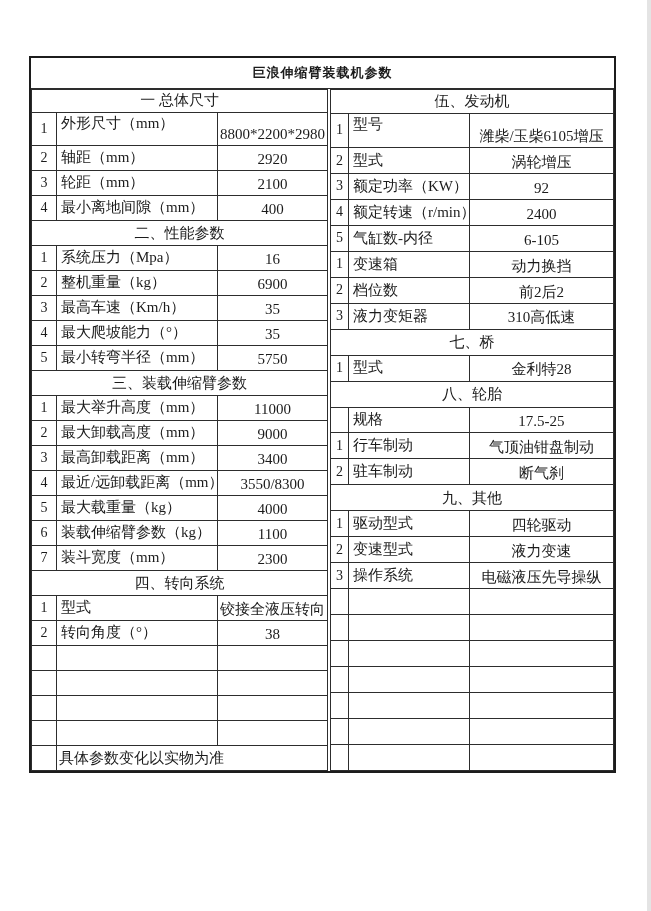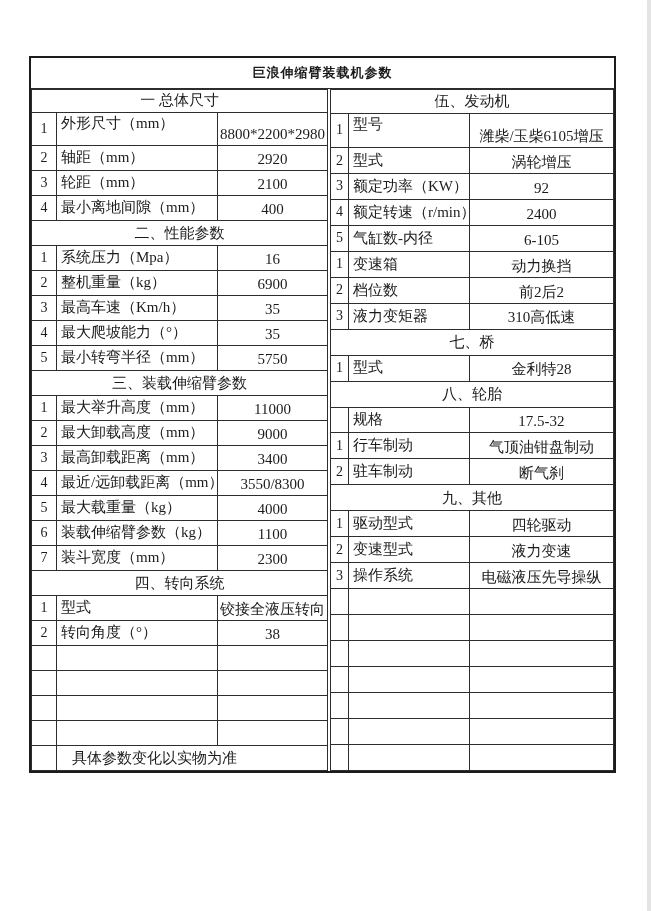--- a/index.html
+++ b/index.html
@@ -35,21 +35,21 @@
     font-size:15px; line-height:1.15;
     overflow:hidden; white-space:nowrap;
   }
   tr { height:25px; }
   tbody tr:first-child { height:23px; }
   tr.tall { height:33px; }
   td.numc { text-align:center; vertical-align:middle; font-size:14px; }
   td.lbl  { text-align:left;  vertical-align:middle; padding-left:4px; }
   td.val  { text-align:center; vertical-align:bottom; padding-bottom:2px; }
   td.sec  { text-align:center; vertical-align:bottom; padding-bottom:3px; }
-  td.note { text-align:left; vertical-align:bottom; padding-left:15px; padding-bottom:3px; }
+  td.note { text-align:left; vertical-align:bottom; padding-left:2px; padding-bottom:3px; }
   tr.tall td.lbl { vertical-align:top; padding-top:2px; }
 </style>
 </head>
 <body>
 
 <div class="page-edge"></div>
 
 <div class="sheet">
   <div class="title-row">巨浪伸缩臂装载机参数</div>
   <div class="sheet-body">
@@ -246,21 +246,21 @@
             <td class="numc">1</td>
             <td class="lbl">型式</td>
             <td class="val">金利特28</td>
           </tr>
           <tr>
             <td class="sec" colspan="3">八、轮胎</td>
           </tr>
           <tr>
             <td class="numc"></td>
             <td class="lbl">规格</td>
-            <td class="val">17.5-32</td>
+            <td class="val">17.5-25</td>
           </tr>
           <tr>
             <td class="numc">1</td>
             <td class="lbl">行车制动</td>
             <td class="val">气顶油钳盘制动</td>
           </tr>
           <tr>
             <td class="numc">2</td>
             <td class="lbl">驻车制动</td>
             <td class="val">断气刹</td>

